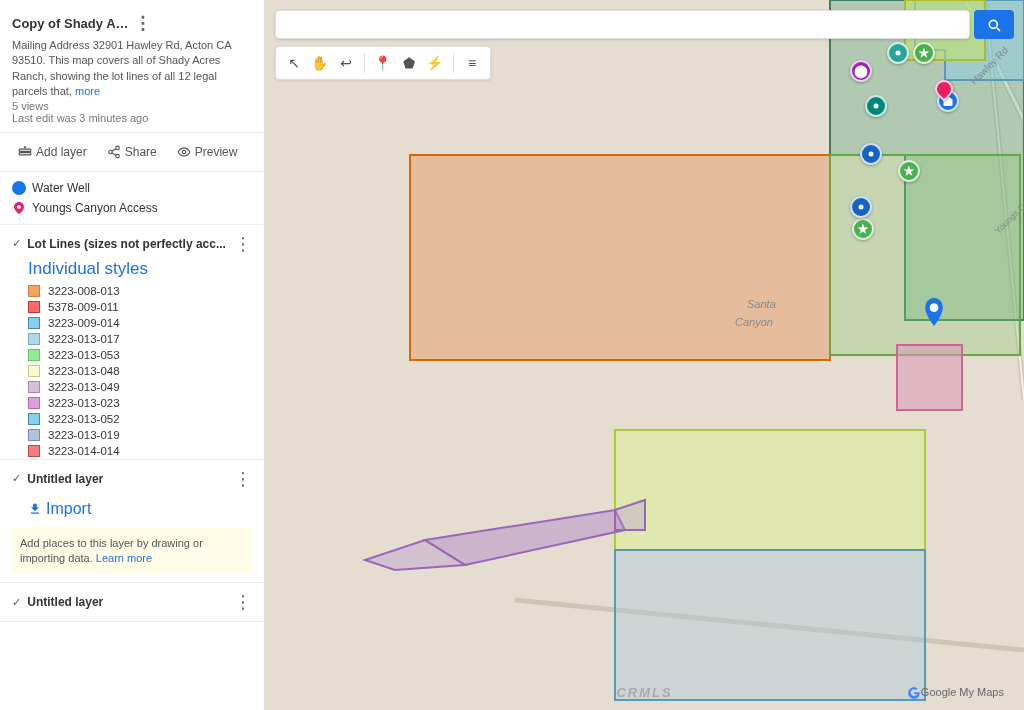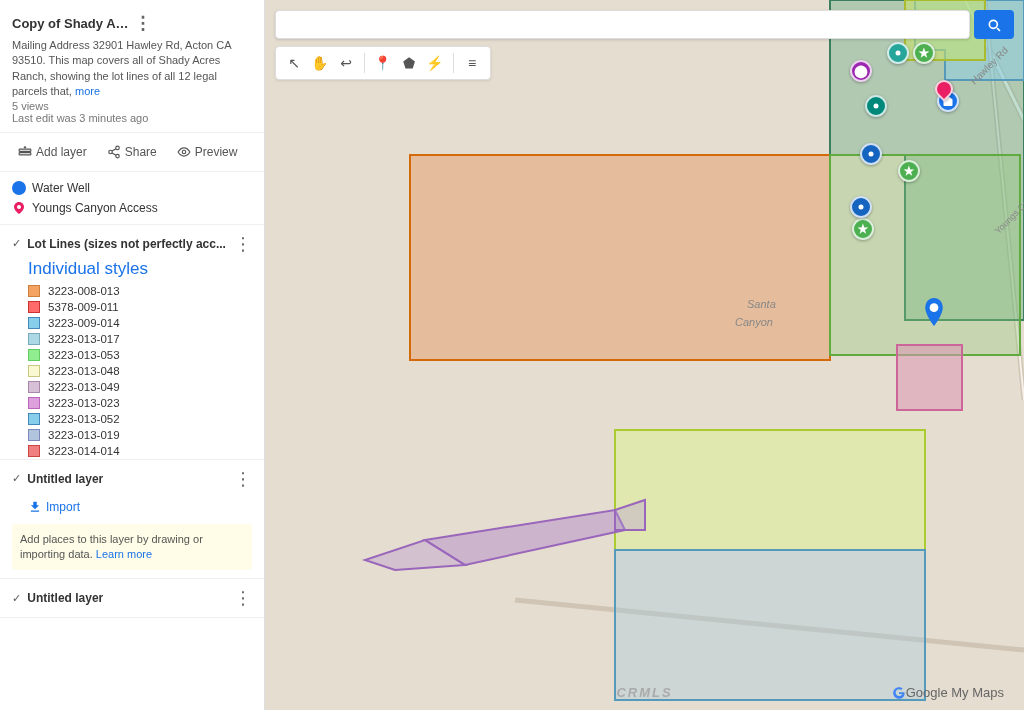--- a/index.html
+++ b/index.html
@@ -161,21 +161,21 @@
       display: flex;
       align-items: center;
       padding: 8px 12px;
       gap: 4px;
     }
 
     .untitled-header .layer-title { font-size: 12px; font-weight: 600; }
 
     .import-link {
       color: #1a73e8;
-      font-size: 12px;
+      font-size: 16px;
       padding: 2px 12px 6px 28px;
       cursor: pointer;
       display: flex;
       align-items: center;
       gap: 4px;
     }
 
     .add-places-box {
       background: #fffde7;
       margin: 4px 12px 8px 12px;
@@ -268,24 +268,23 @@
       width: 1px;
       background: #ddd;
       margin: 2px 4px;
     }
 
     
     .map-watermark {
       position: absolute;
       bottom: 10px;
       right: 20px;
-      font-size: 13px;
+      font-size: 11px;
       color: #666;
       display: flex;
-      align-items: center;
     }
 
     .crmls-watermark {
       position: absolute;
       bottom: 10px;
       left: 50%;
       transform: translateX(-50%);
       font-size: 13px;
       font-weight: 600;
       color: #aaa;

